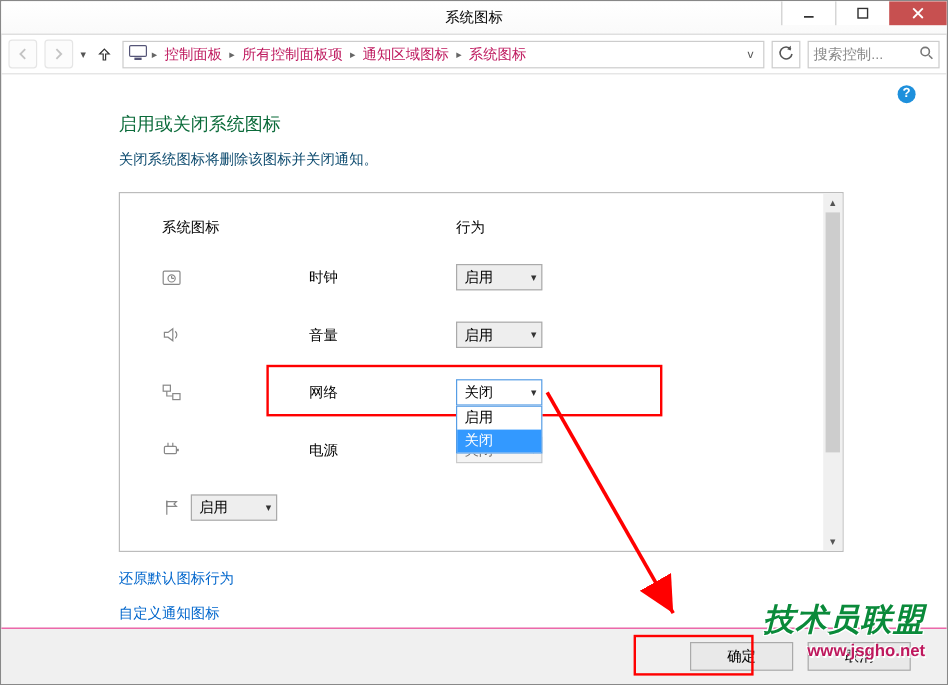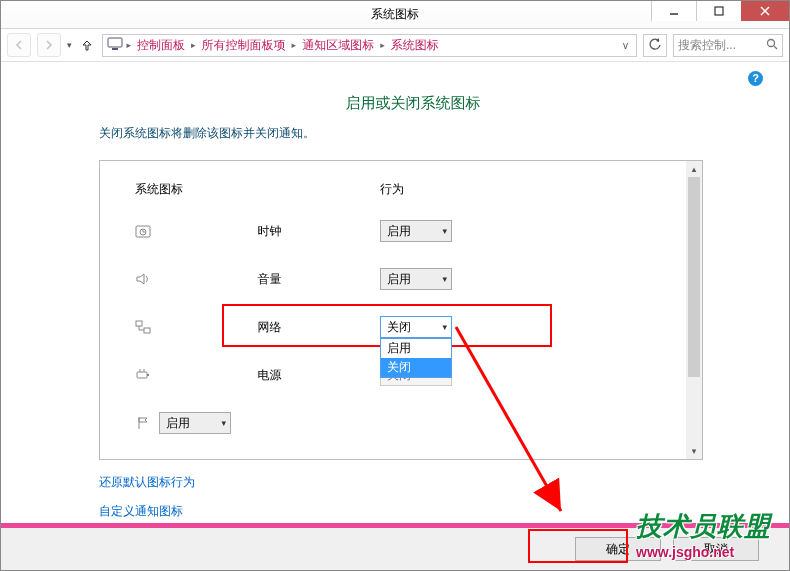--- a/index.html
+++ b/index.html
@@ -16,21 +16,21 @@
 .uparrow { width: 18px; height: 18px; display: flex; align-items: center; justify-content: center; color: #333; }
 .address { flex: 1; height: 23px; border: 1px solid #ccc; display: flex; align-items: center; padding: 0 4px; font-size: 12px; gap: 2px; }
 .address .pcicon svg { width: 16px; height: 14px; }
 .address .sep { color: #666; font-size: 9px; padding: 0 2px; }
 .address .crumb { color: #be185d; padding: 0 2px; }
 .address .dropdown-end { margin-left: auto; color: #555; font-size: 10px; padding: 0 4px; }
 .refresh { width: 24px; height: 23px; border: 1px solid #ccc; display: flex; align-items: center; justify-content: center; }
 .searchbox { width: 110px; height: 23px; border: 1px solid #ccc; display: flex; align-items: center; padding: 0 4px; font-size: 12px; color: #888; justify-content: space-between; }
 .content { position: absolute; top: 61px; left: 0; right: 0; bottom: 0; padding: 10px 18px; overflow: auto; }
 .help { position: absolute; top: 70px; right: 26px; width: 15px; height: 15px; border-radius: 50%; background: #1e90dc; color: #fff; font-size: 11px; text-align: center; line-height: 15px; font-weight: bold; }
-.heading { color: #0b6b3a; font-size: 15px; margin: 22px 0 12px 36px; text-align: center; }
+.heading { color: #0b6b3a; font-size: 15px; margin: 22px 0 12px 80px; }
 .subtext { font-size: 12px; color: #0c4a6e; margin: 0 0 18px 80px; }
 .panel { border: 1px solid #bcbcbc; margin: 0 0 0 80px; width: 604px; height: 300px; position: relative; background: #fff; }
 .panel-inner { position: absolute; left: 0; right: 16px; top: 0; bottom: 0; padding: 20px 20px 0 35px; }
 .scrollbar { position: absolute; right: 0; top: 0; bottom: 0; width: 16px; background: #f0f0f0; }
 .scrollbar .arrow { height: 16px; display: flex; align-items: center; justify-content: center; color: #555; font-size: 9px; }
 .scrollbar .thumb { position: absolute; top: 16px; left: 2px; right: 2px; height: 200px; background: #cdcdcd; }
 .cols { display: flex; font-size: 12px; font-weight: 400; color: #000; margin-bottom: 18px; }
 .cols .c1 { width: 245px; font-weight: 400; }
 .cols .c2 { }
 .row { display: flex; align-items: center; height: 30px; margin-bottom: 18px; font-size: 12px; }
@@ -41,24 +41,24 @@
 .sel { width: 72px; height: 22px; border: 1px solid #aaa; background: #eee; font-size: 12px; display: flex; align-items: center; justify-content: space-between; padding: 0 4px 0 6px; }
 .sel.open { border-color: #569de5; background: #fff; }
 .sel .caret { font-size: 9px; color: #333; }
 .dropdown { position: absolute; top: 22px; left: 0; width: 72px; border: 1px solid #569de5; background: #fff; font-size: 12px; z-index: 10; }
 .dropdown .opt { padding: 1px 6px; }
 .dropdown .opt.highlight { background: #3399ff; color: #fff; }
 .hl-box { position: absolute; border: 2px solid #ff0000; pointer-events: none; }
 .hl1 { left: 122px; top: 143px; width: 330px; height: 43px; }
 .links { margin: 14px 0 0 80px; font-size: 12px; }
 .links a { color: #0066cc; text-decoration: none; display: block; margin-bottom: 12px; }
-.bottom-bar { position: absolute; left: 0; right: 0; bottom: 0; height: 47px; border-top: 5px solid #ec4899; background: #f0f0f0; display: flex; align-items: center; justify-content: flex-end; padding-right: 30px; gap: 12px; }
+.bottom-bar { position: absolute; left: 0; right: 0; bottom: 0; height: 47px; border-top: 1px solid #ec4899; background: #f0f0f0; display: flex; align-items: center; justify-content: flex-end; padding-right: 30px; gap: 12px; }
 .btn { width: 86px; height: 24px; border: 1px solid #aaa; background: #e9e9e9; font-size: 12px; display: flex; align-items: center; justify-content: center; }
 .arrow-svg { position: absolute; pointer-events: none; }
-.watermark { position: absolute; right: 18px; bottom: 10px; text-align: left; font-family: "SimHei", sans-serif; }
+.watermark { position: absolute; right: 18px; bottom: 20px; text-align: right; font-family: "SimHei", sans-serif; }
 .watermark .w1 { font-size: 26px; font-weight: bold; font-style: italic; color: #0a8a3a; text-shadow: 1px 1px 0 #fff, -1px -1px 0 #fff, 1px -1px 0 #fff, -1px 1px 0 #fff; letter-spacing: 1px; }
 .watermark .w2 { font-size: 14px; color: #be185d; font-weight: bold; text-shadow: 1px 1px 0 #fff, -1px -1px 0 #fff; }
 .hl-ok { position: absolute; border: 2px solid #ff0000; left: 527px; bottom: 7px; width: 100px; height: 34px; pointer-events: none; }
 </style>
 </head>
 <body>
 
 <div class="titlebar">
   <span class="title">系统图标</span>
   <div class="sysbtns">

